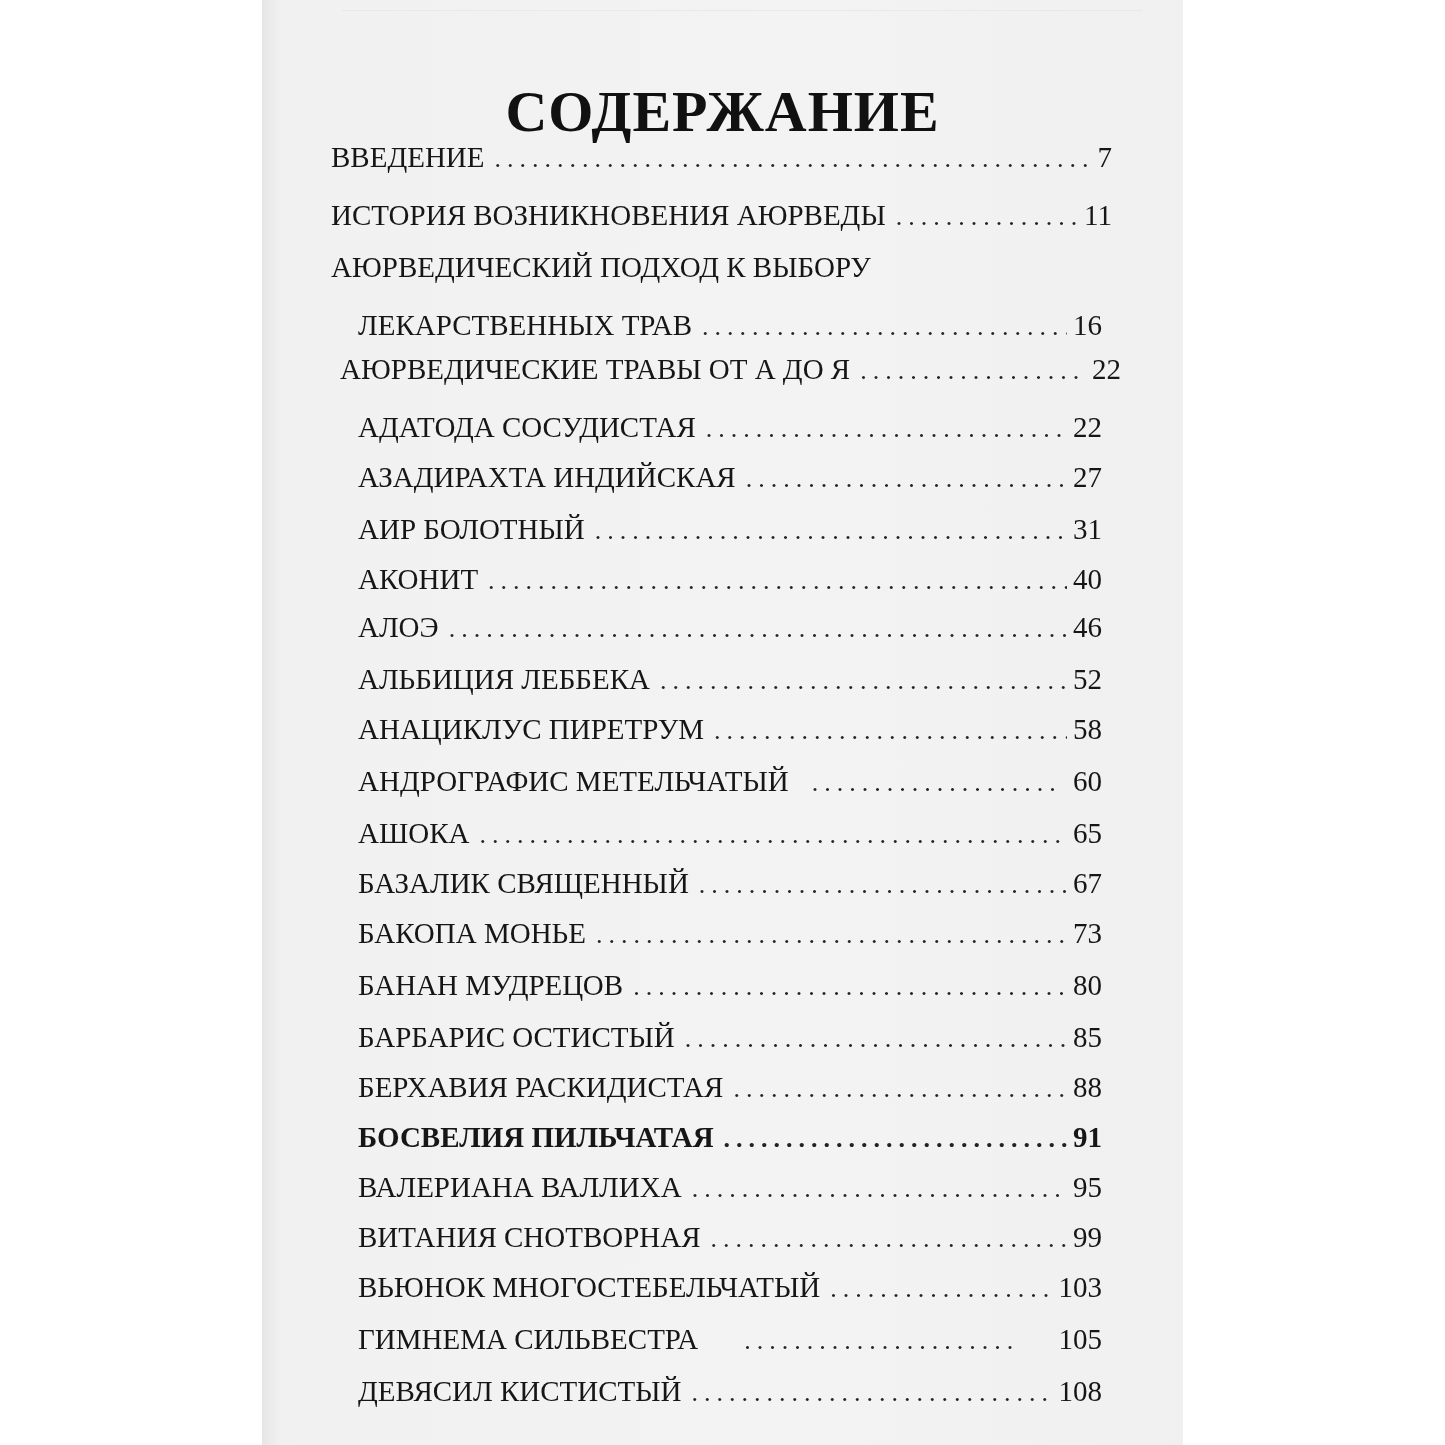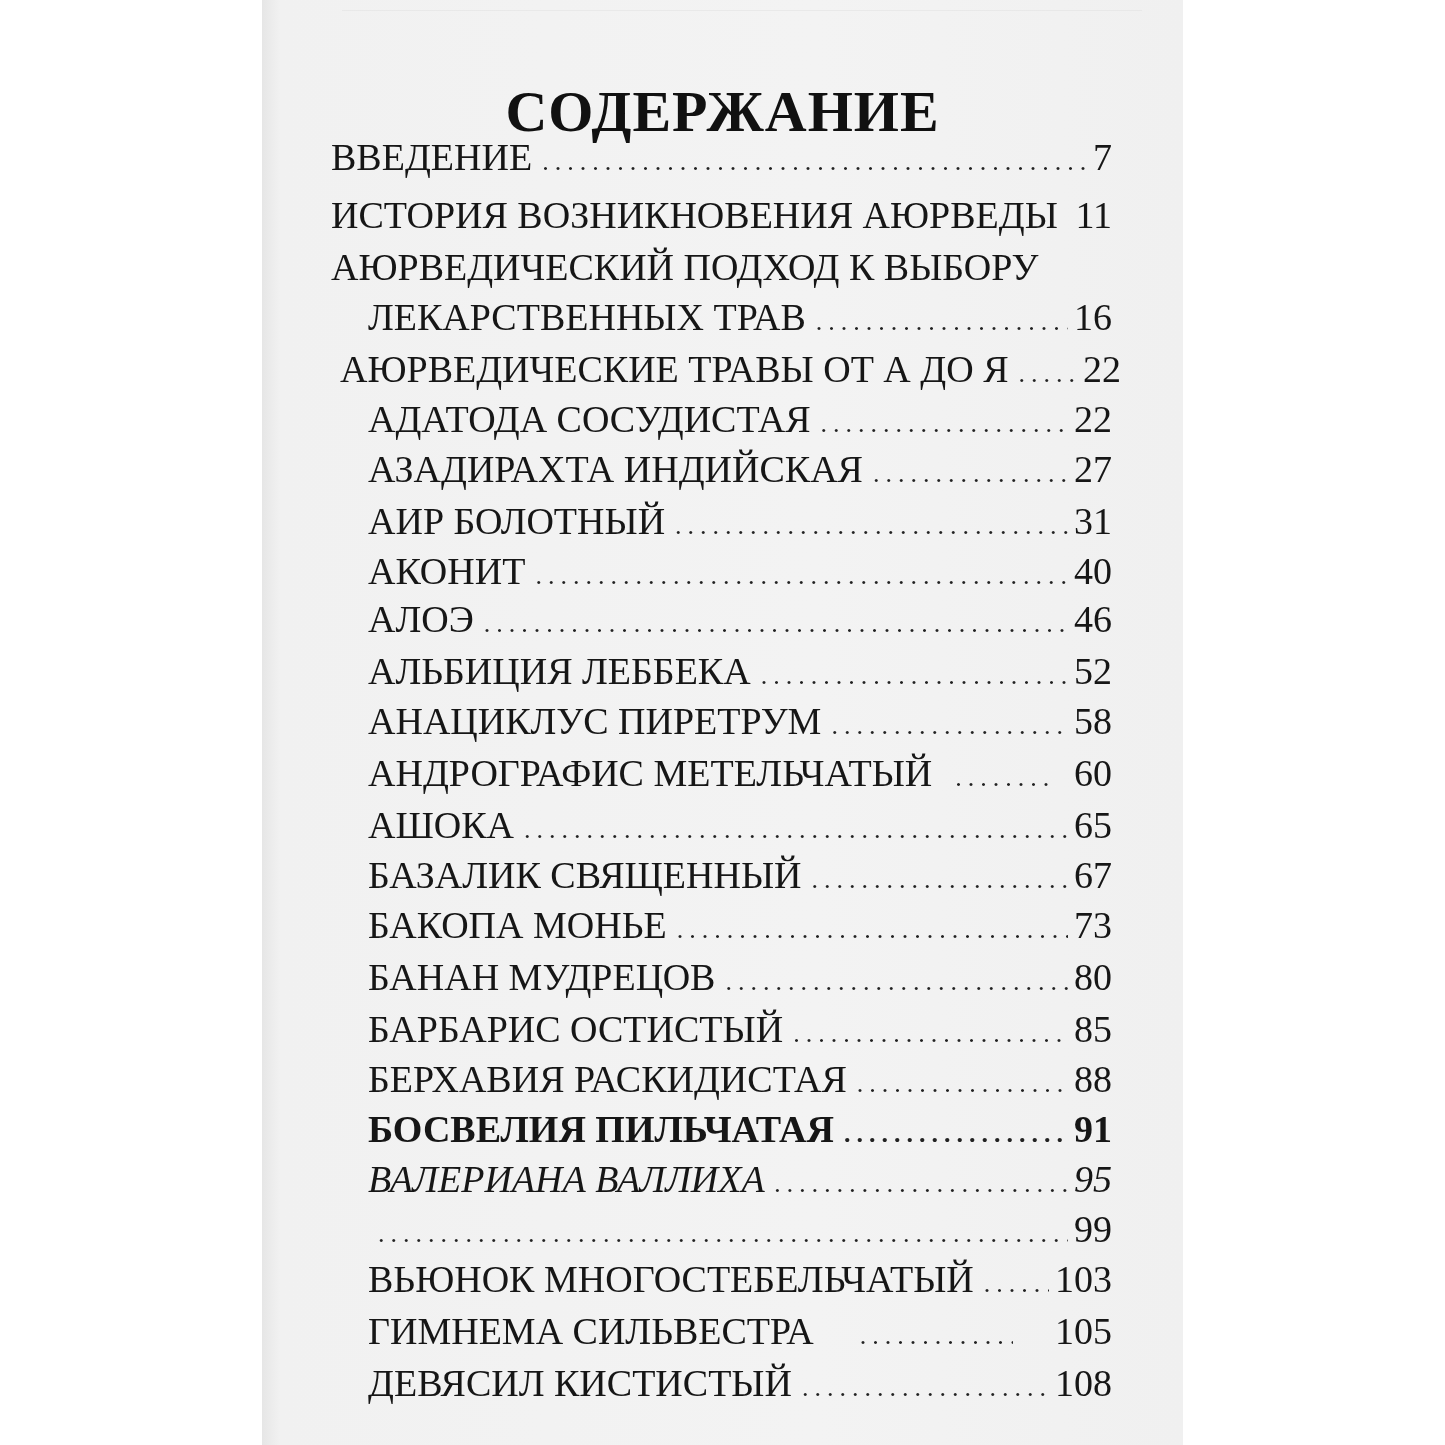--- a/index.html
+++ b/index.html
@@ -50,26 +50,26 @@
     width: 100%;
     margin: 0;
     padding: 0;
     list-style: none;
   }
   .entry {
     position: absolute;
     height: 50px;
     display: flex;
     align-items: baseline;
-    font-size: 38px;
+    font-size: 29px;
     line-height: 50px;
     white-space: nowrap;
   }
   .entry.level-0 { left: 69px; }
-  .entry.level-1 { left: 106px; }
+  .entry.level-1 { left: 96px; margin-top: 8px; }
   .entry .label { flex: 0 0 auto; }
   .entry .leader {
     flex: 1 1 auto;
     overflow: hidden;
     margin: 0 6px 0 10px;
     letter-spacing: 6px;
     color: #222;
     font-size: 26px;
   }
   .entry .leader::before {
@@ -183,26 +183,27 @@
       <li class="entry level-1" style="top: 922px; width: 744px;">
     <span class="label">БЕРХАВИЯ РАСКИДИСТАЯ</span>
     <span class="leader"></span>
     <span class="page-num">88</span>
   </li>
       <li class="entry level-1" style="top: 972px; width: 744px; font-weight: bold;">
     <span class="label">БОСВЕЛИЯ ПИЛЬЧАТАЯ</span>
     <span class="leader"></span>
     <span class="page-num">91</span>
   </li>
-      <li class="entry level-1" style="top: 1022px; width: 744px; font-style: italic;">
+      <li class="entry level-1" style="top: 1022px; width: 744px;">
     <span class="label">ВАЛЕРИАНА ВАЛЛИХА</span>
     <span class="leader"></span>
     <span class="page-num">95</span>
   </li>
       <li class="entry level-1" style="top: 1072px; width: 744px;">
+    <span class="label">ВИТАНИЯ СНОТВОРНАЯ</span>
     <span class="leader"></span>
     <span class="page-num">99</span>
   </li>
       <li class="entry level-1" style="top: 1122px; width: 744px;">
     <span class="label">ВЬЮНОК МНОГОСТЕБЕЛЬЧАТЫЙ</span>
     <span class="leader"></span>
     <span class="page-num">103</span>
   </li>
       <li class="entry level-1" style="top: 1174px; width: 744px; gap: 36px;">
     <span class="label">ГИМНЕМА СИЛЬВЕСТРА</span>

